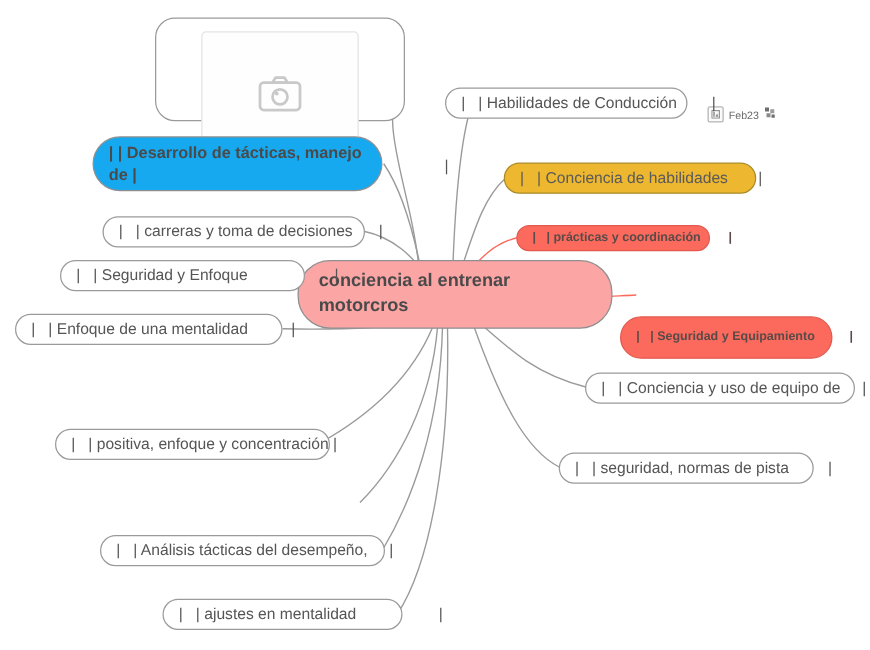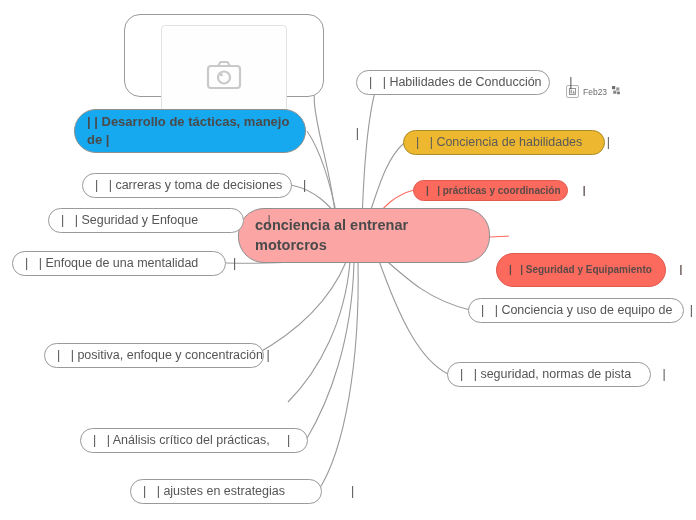--- a/index.html
+++ b/index.html
@@ -198,25 +198,25 @@
   <div class="node" style="left:12px; top:251px; width:214px; height:25px;">
     <span>|   | Enfoque de una mentalidad          |</span>
   </div>
 
   <div class="node" style="left:44px; top:343px; width:220px; height:25px;text-align:center;">
     <span>|   | positiva, enfoque y concentración |</span>
   </div>
 
 
   <div class="node" style="left:80px; top:428px; width:228px; height:25px;">
-    <span>|   | Análisis crítico del prácticas,     |</span>
+    <span>|   | Análisis tácticas del desempeño,     |</span>
   </div>
 
   <div class="node" style="left:130px; top:479px; width:192px; height:25px;">
-    <span>|   | ajustes en estrategias                   |</span>
+    <span>|   | ajustes en mentalidad                   |</span>
   </div>
 
   <div class="node" style="left:356px; top:70px; width:194px; height:25px;text-align:center;">
     <span>|   | Habilidades de Conducción        |</span>
   </div>
 
   <div class="node amber" style="left:403px; top:130px; width:202px; height:25px;">
     <span>|   | Conciencia de habilidades       |</span>
   </div>
 

